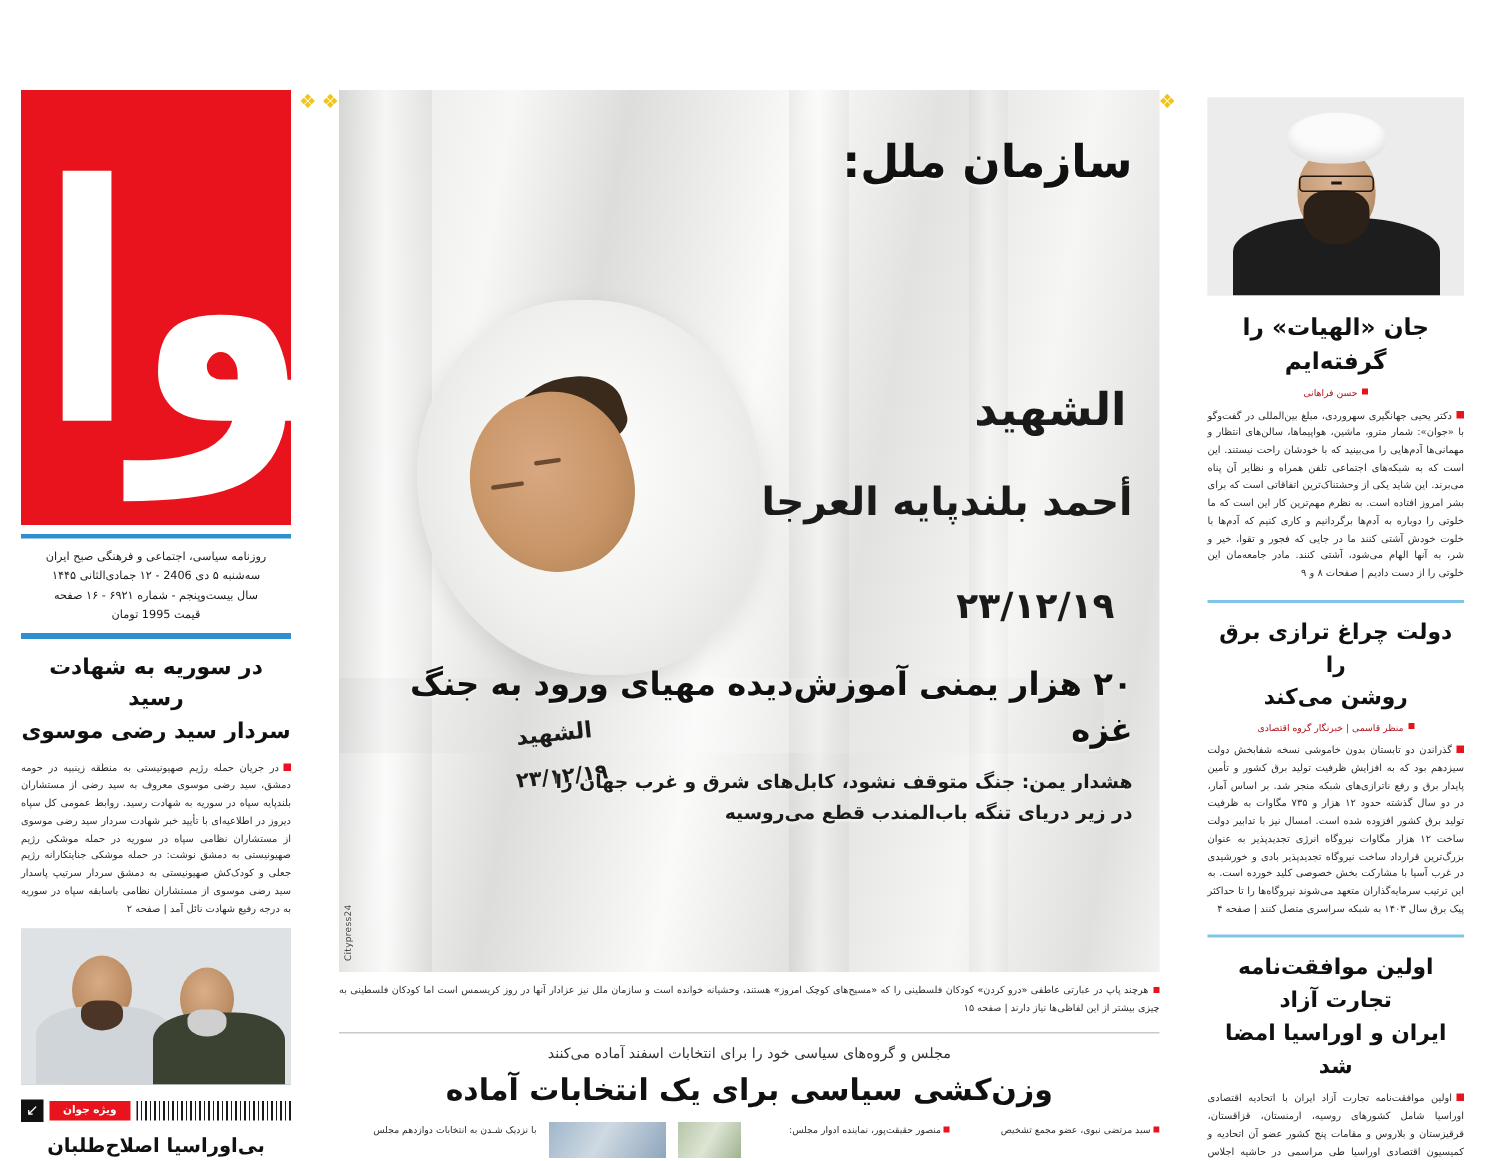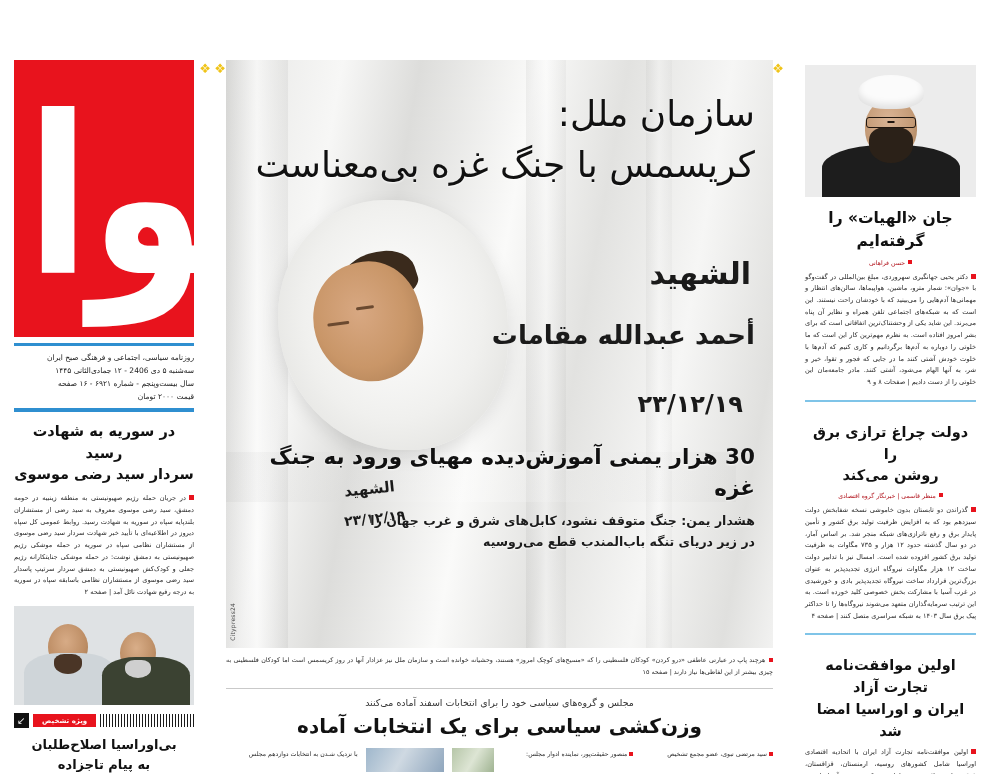--- a/index.html
+++ b/index.html
@@ -74,20 +74,21 @@
   }
 
   .rule-blue {
     height: 3px;
     background: #2f8fd0;
     margin: 6px 0 5px;
   }
   .rule-blue.thick { height: 4px; margin: 5px 0 9px; }
 
   .masthead-meta {
+    text-align: center;
     font-size: 7.5px;
     line-height: 1.75;
     color: #1a1a1a;
     letter-spacing: -0.1px;
   }
 
   .hl-right {
     font-size: 14.5px;
     font-weight: 700;
     line-height: 1.5;
@@ -229,22 +230,22 @@
     color: #1a1a1a;
     font-family: "DejaVu Sans", sans-serif;
     font-weight: 600;
     white-space: nowrap;
   }
 
   .hl-main {
     position: absolute;
     right: 18px; top: 28px;
     text-align: right;
-    font-size: 36px;
-    font-weight: 400;
+    font-size: 30px;
+    font-weight: 700;
     line-height: 1.42;
     color: #111;
     text-shadow: 0 1px 2px rgba(255,255,255,0.85);
   }
   .hl-main .l2 { display: block; }
 
   .hl-second {
     position: absolute;
     right: 18px; bottom: 96px;
     left: 18px;
@@ -396,21 +397,21 @@
   }
 
   .hl-left {
     font-size: 15.5px;
     font-weight: 700;
     text-align: center;
     color: #111;
     line-height: 1.5;
     margin-bottom: 5px;
   }
-  .hl-left.sm { font-size: 14.5px; margin-top: 20px; }
+  .hl-left.sm { font-size: 14.5px; }
   .byline {
     font-size: 6.2px;
     color: #b01019;
     text-align: center;
     margin-bottom: 6px;
     letter-spacing: -0.1px;
   }
   .byline .dot {
     display:inline-block;width:4px;height:4px;background:#e8131d;
     margin-left:3px;vertical-align:1px;
@@ -432,21 +433,21 @@
 
       <div class="nameplate">
         <div class="nameplate-glyph">جوان</div>
       </div>
 
       <div class="rule-blue"></div>
       <div class="masthead-meta">
         <div>روزنامه سیاسی، اجتماعی و فرهنگی صبح ایران</div>
         <div>سه‌شنبه ۵ دی 2406 - ۱۲ جمادی‌الثانی ۱۴۴۵</div>
         <div>سال بیست‌وپنجم - شماره ۶۹۲۱ - ۱۶ صفحه</div>
-        <div>قیمت ۲۰۰۰ تومان</div>
+        <div>قیمت 1995 تومان</div>
       </div>
       <div class="rule-blue thick"></div>
 
       <div class="hl-right">
         <div>در سوریه به شهادت رسید</div>
         <div>سردار سید رضی موسوی</div>
       </div>
 
       <div class="body-text"><span class="sq"></span><span>در جریان حمله رژیم صهیونیستی به منطقه زینبیه در حومه دمشق، سید رضی موسوی معروف به سید رضی از مستشاران بلندپایه سپاه در سوریه به شهادت رسید. روابط عمومی کل سپاه دیروز در اطلاعیه‌ای با تأیید خبر شهادت سردار سید رضی موسوی از مستشاران نظامی سپاه در سوریه در حمله موشکی رژیم صهیونیستی به دمشق نوشت: در حمله موشکی جنایتکارانه رژیم جعلی و کودک‌کش صهیونیستی به دمشق سردار سرتیپ پاسدار سید رضی موسوی از مستشاران نظامی باسابقه سپاه در سوریه به درجه رفیع شهادت نائل آمد | صفحه ۲</span></div>
 
@@ -458,26 +459,25 @@
         <div class="pt-head" style="left:40px;top:48px;width:28px;height:20px;background:#4a3526;border-radius:40% 40% 55% 55%;"></div>
 
         <div class="pt-head" style="left:106px;top:26px;width:36px;height:42px;background:radial-gradient(ellipse at 45% 38%,#d9ae89,#bd8e65 65%,#96704c);"></div>
         <div class="pt-body" style="left:88px;bottom:0;width:88px;height:48px;background:#3b4232;"></div>
         <div class="pt-head" style="left:111px;top:54px;width:26px;height:18px;background:#cfcfcf;border-radius:40% 40% 55% 55%;"></div>
       </div>
 
       <div class="bottom-right-block">
         <div class="badge-row">
           <div class="badge-icon">↙</div>
-          <div class="badge-red">ویژه تشخیص</div>
+          <div class="badge-red">ویژه جوان</div>
           <div class="badge-hatch"></div>
         </div>
         <div class="hl-bottom-right">
           <div>بی‌اوراسیا اصلاح‌طلبان</div>
-          <div>به پیام تاجزاده</div>
         </div>
       </div>
     </div>
 
     <div class="col-center">
       <div class="ornament orn-center-r">❖</div>
       <div class="ornament orn-center-l">❖</div>
 
       <div class="lead-photo">
         <div class="shroud"></div>
@@ -489,32 +489,31 @@
         <div class="baby-wrap">
           <div class="baby-cloth"></div>
           <div class="baby-hair"></div>
           <div class="baby-face">
             <div class="baby-eye" style="left:14px;top:52px;transform:rotate(8deg);"></div>
             <div class="baby-eye" style="left:46px;top:44px;transform:rotate(8deg);width:18px;"></div>
           </div>
         </div>
 
         <div class="arabic-mark" style="right:22px;top:196px;font-size:30px;">الشهید</div>
-        <div class="arabic-mark" style="right:18px;top:260px;font-size:26px;">أحمد عبدالله مقامات</div>
+        <div class="arabic-mark" style="right:18px;top:260px;font-size:26px;">أحمد بلندپایه العرجا</div>
         <div class="arabic-mark" style="right:30px;top:330px;font-size:24px;">٢٣/١٢/١٩</div>
         <div class="arabic-mark" style="left:118px;top:420px;font-size:15px;transform:rotate(-6deg);">الشهید</div>
         <div class="arabic-mark" style="left:118px;top:450px;font-size:14px;transform:rotate(-6deg);">٢٣/١٢/١٩</div>
 
         <div class="hl-main">
           <span class="l2">سازمان ملل:</span>
-          <span class="l2">کریسمس با جنگ غزه بی‌معناست</span>
         </div>
 
         <div class="hl-second">
-          <div class="h">30 هزار یمنی آموزش‌دیده مهیای ورود به جنگ غزه</div>
+          <div class="h">۲۰ هزار یمنی آموزش‌دیده مهیای ورود به جنگ غزه</div>
           <div class="s">هشدار یمن: جنگ متوقف نشود، کابل‌های شرق و غرب جهان را</div>
           <div class="s" style="margin-top:0">در زیر دریای تنگه باب‌المندب قطع می‌روسیه</div>
         </div>
 
         <div class="photo-credit">Citypress24</div>
       </div>
 
       <div class="caption"><span class="sq-sm"></span><span>هرچند پاپ در عبارتی عاطفی «درو کردن» کودکان فلسطینی را که «مسیح‌های کوچک امروز» هستند، وحشیانه خوانده است و سازمان ملل نیز عزادار آنها در روز کریسمس است اما کودکان فلسطینی</span> <span>به چیزی بیشتر از این لفاظی‌ها نیاز دارند | صفحه ۱۵</span></div>
 
       <div class="center-rule"></div>

